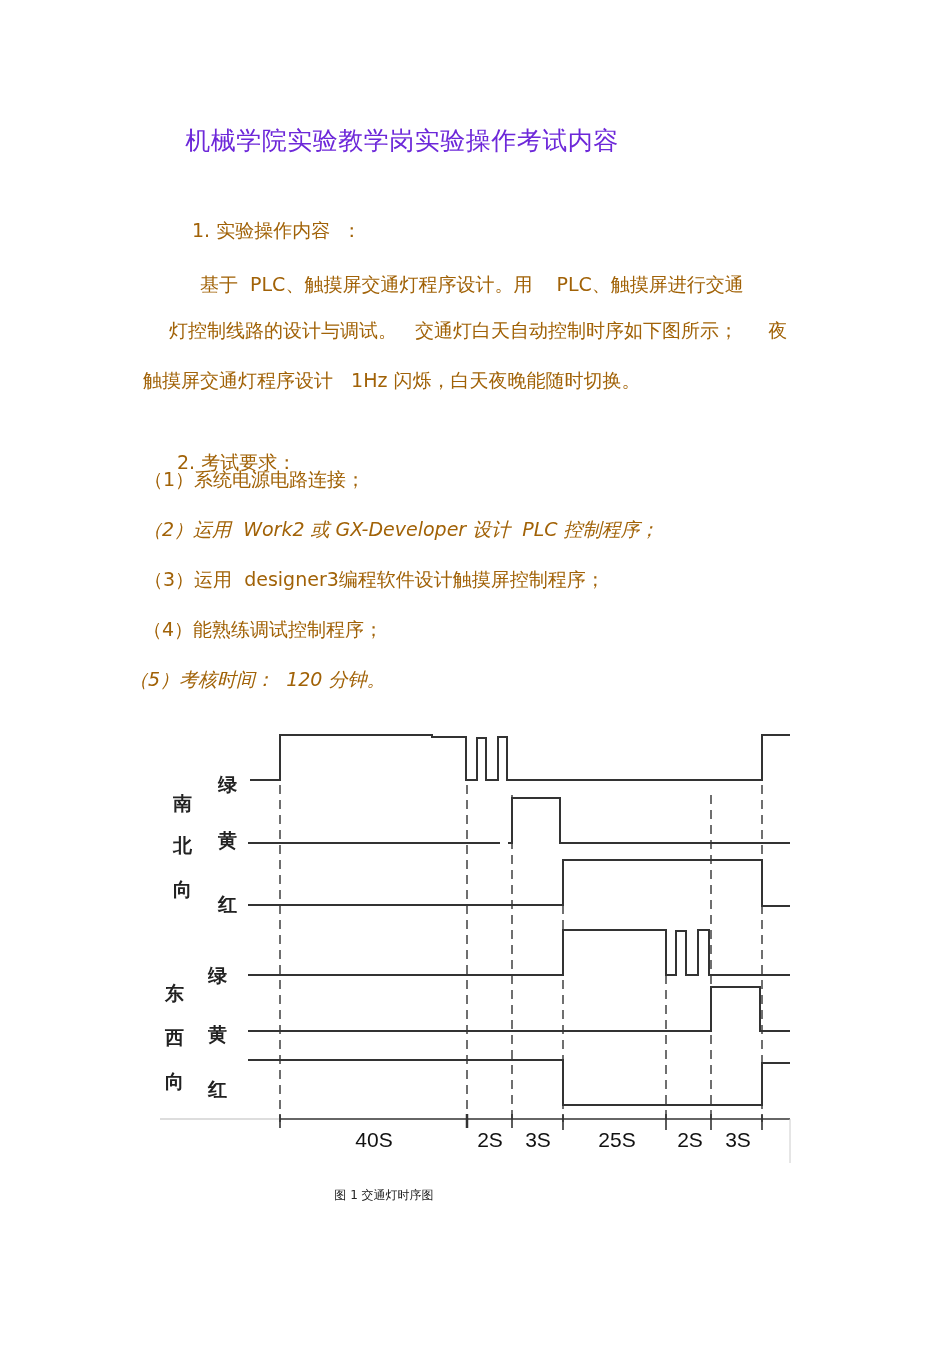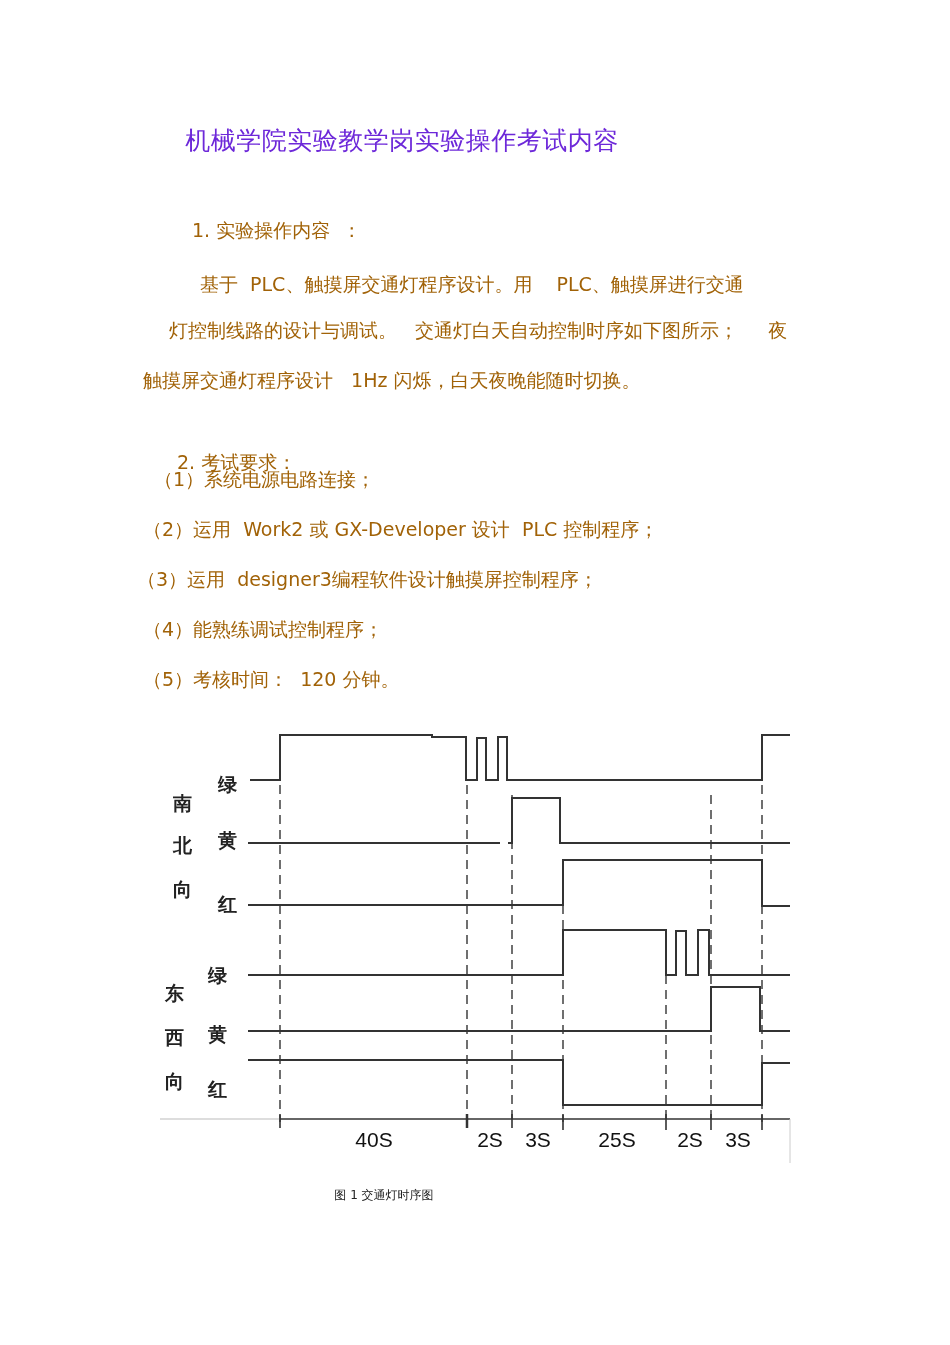--- a/index.html
+++ b/index.html
@@ -20,25 +20,25 @@
 <body>
 
 <div class="title">机械学院实验教学岗实验操作考试内容</div>
 
 <div class="line" style="left:192px;top:218px;">1. 实验操作内容  ：</div>
 <div class="line" style="left:188px;top:272px;margin-left:12px;">基于  PLC、触摸屏交通灯程序设计。用    PLC、触摸屏进行交通</div>
 <div class="line" style="left:143px;top:318px;margin-left:26px;">灯控制线路的设计与调试。   交通灯白天自动控制时序如下图所示；     夜</div>
 <div class="line" style="left:143px;top:368px;">触摸屏交通灯程序设计   1Hz 闪烁，白天夜晚能随时切换。</div>
 
 <div class="line" style="left:177px;top:418px;margin-top:32px;">2. 考试要求：</div>
-<div class="line" style="left:154px;top:467px;">（1）系统电源电路连接；</div>
-<div class="line" style="left:143px;top:517px;">（2）运用  Work2 或 GX-Developer 设计  PLC 控制程序；</div>
-<div class="line" style="left:137px;top:567px;">（3）运用  designer3编程软件设计触摸屏控制程序；</div>
+<div class="line" style="left:144px;top:467px;">（1）系统电源电路连接；</div>
+<div class="line" style="left:143px;top:517px;font-style:italic;">（2）运用  Work2 或 GX-Developer 设计  PLC 控制程序；</div>
+<div class="line" style="left:144px;top:567px;">（3）运用  designer3编程软件设计触摸屏控制程序；</div>
 <div class="line" style="left:143px;top:617px;">（4）能熟练调试控制程序；</div>
-<div class="line" style="left:143px;top:667px;">（5）考核时间：  120 分钟。</div>
+<div class="line" style="left:129px;top:667px;font-style:italic;">（5）考核时间：  120 分钟。</div>
 
 <svg class="timing" width="950" height="1345">
 
   <text class="lbl" x="173" y="810">南</text>
   <text class="lbl" x="173" y="852">北</text>
   <text class="lbl" x="173" y="896">向</text>
   <text class="lbl" x="218" y="791">绿</text>
   <text class="lbl" x="218" y="847">黄</text>
   <text class="lbl" x="218" y="911">红</text>
 

